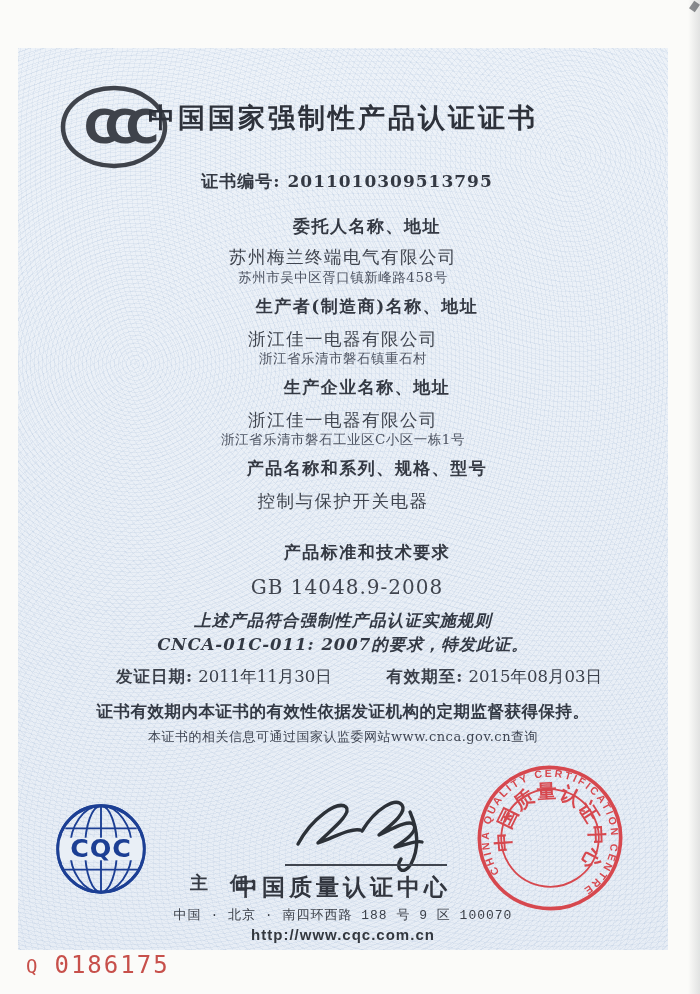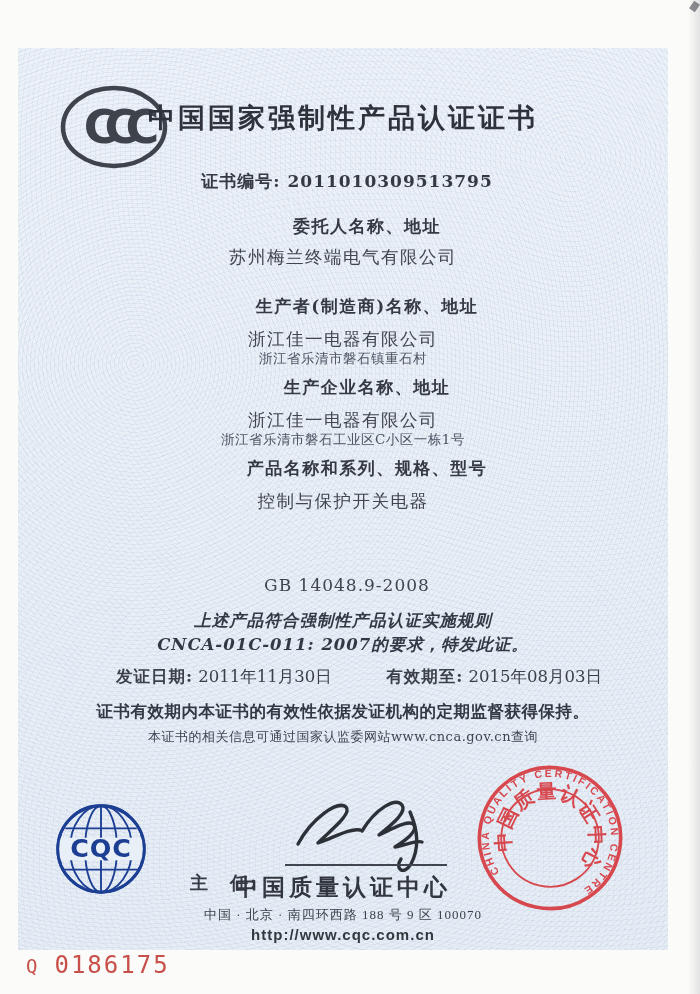--- a/index.html
+++ b/index.html
@@ -18,38 +18,38 @@
       repeating-radial-gradient(circle at 55% 90%, rgba(110,145,190,.07) 0 1px, transparent 1px 6px),
       linear-gradient(180deg,#edf2f8 0%,#e7edf5 100%);
   }
   .row{position:absolute;left:0;right:0;text-align:center;white-space:nowrap;}
   .title{font-size:27px;font-weight:bold;color:#2e323b;letter-spacing:3px;}
   .certno{font-size:17px;font-weight:bold;color:#343943;letter-spacing:1px;padding-left:8px;}
   .h{font-size:17px;font-weight:bold;color:#343943;letter-spacing:1.5px;margin-left:48px;}
   .nm{font-size:17.5px;color:#40454f;letter-spacing:1.5px;}
   .ad{font-size:13.5px;color:#4c5260;letter-spacing:0.5px;}
   .model{font-size:13px;color:#8a91a0;letter-spacing:0.5px;}
-  .std{font-size:17px;color:#40454f;letter-spacing:1px;padding-left:8px;}
+  .std{font-size:20px;color:#40454f;letter-spacing:1px;padding-left:8px;}
   .stmt{font-size:16.5px;font-weight:600;color:#333944;letter-spacing:1px;font-style:italic;}
   .dates{font-size:16.5px;color:#3a3f49;padding-left:32px;}
   .dates b{font-weight:bold;letter-spacing:1px;}
   .dates .gap{display:inline-block;width:44px;}
   .validity{font-size:16.5px;font-weight:bold;color:#333944;letter-spacing:0.5px;}
   .info{font-size:13px;color:#3f4552;letter-spacing:0.5px;}
   
   .ccc-logo{position:absolute;left:40px;top:35px;width:112px;height:88px;}
   
   .cqc-logo{position:absolute;left:36px;top:754px;width:94px;height:94px;}
   .director{position:absolute;left:172px;top:790px;font-size:18px;font-weight:bold;color:#353a44;letter-spacing:2px;margin-top:33px;}
   .sig{position:absolute;left:272px;top:742px;width:165px;height:85px;}
   .sigline{position:absolute;left:267px;top:816px;width:162px;height:2px;background:#40454f;}
   .orgname{top:824px;font-size:23px;font-weight:bold;color:#32363f;letter-spacing:4px;
            font-family:"Liberation Sans","DejaVu Sans",sans-serif;}
   .orgaddr{top:858px;font-size:13px;color:#3a3f48;letter-spacing:1px;
-           font-family:Liberation Serif, serif;}
+           font-family:Liberation Mono, monospace;}
   .orgurl{top:878px;font-size:15px;font-weight:bold;color:#33383f;letter-spacing:1px;
           font-family:"Liberation Sans","DejaVu Sans",sans-serif;}
   .seal{position:absolute;left:452px;top:710px;width:160px;height:160px;opacity:.9;}
   
   .serial{position:absolute;left:26px;top:951px;display:flex;align-items:baseline;gap:17px;
           font-family:"DejaVu Sans Mono","Liberation Mono",monospace;color:#c7504b;}
   .serial .q{font-size:19px;}
   .serial .num{font-size:24px;letter-spacing:2px;}
   
   .edge-right{position:absolute;right:0;top:0;bottom:0;width:12px;
@@ -70,32 +70,34 @@
   <div class="row title" style="top:52px">中国国家强制性产品认证证书</div>
 
   <div class="row certno" style="top:122px">
     <span>证书编号:</span>
     <span> </span>
     <span>2011010309513795</span>
   </div>
 
   <div class="row h" style="top:167px">委托人名称、地址</div>
   <div class="row nm" style="top:197px">苏州梅兰终端电气有限公司</div>
+  <div class="row ad" style="top:221px">苏州市吴中区胥口镇新峰路458号</div>
 
   <div class="row h" style="top:247px">生产者(制造商)名称、地址</div>
   <div class="row nm" style="top:279px">浙江佳一电器有限公司</div>
   <div class="row ad" style="top:302px">浙江省乐清市磐石镇重石村</div>
 
   <div class="row h" style="top:328px">生产企业名称、地址</div>
   <div class="row nm" style="top:360px">浙江佳一电器有限公司</div>
   <div class="row ad" style="top:383px">浙江省乐清市磐石工业区C小区一栋1号</div>
 
   <div class="row h" style="top:409px">产品名称和系列、规格、型号</div>
   <div class="row nm" style="top:441px">控制与保护开关电器</div>
 
+  <div class="row h" style="top:493px">产品标准和技术要求</div>
   <div class="row std" style="top:527px">GB 14048.9-2008</div>
 
   <div class="row stmt" style="top:562px">上述产品符合强制性产品认证实施规则</div>
   <div class="row stmt" style="top:586px">CNCA-01C-011: 2007的要求，特发此证。</div>
 
   <div class="row dates" style="top:618px">
     <b>发证日期:</b>
     <span>2011年11月30日</span>
     <span class="gap"></span>
     <b>有效期至:</b>

